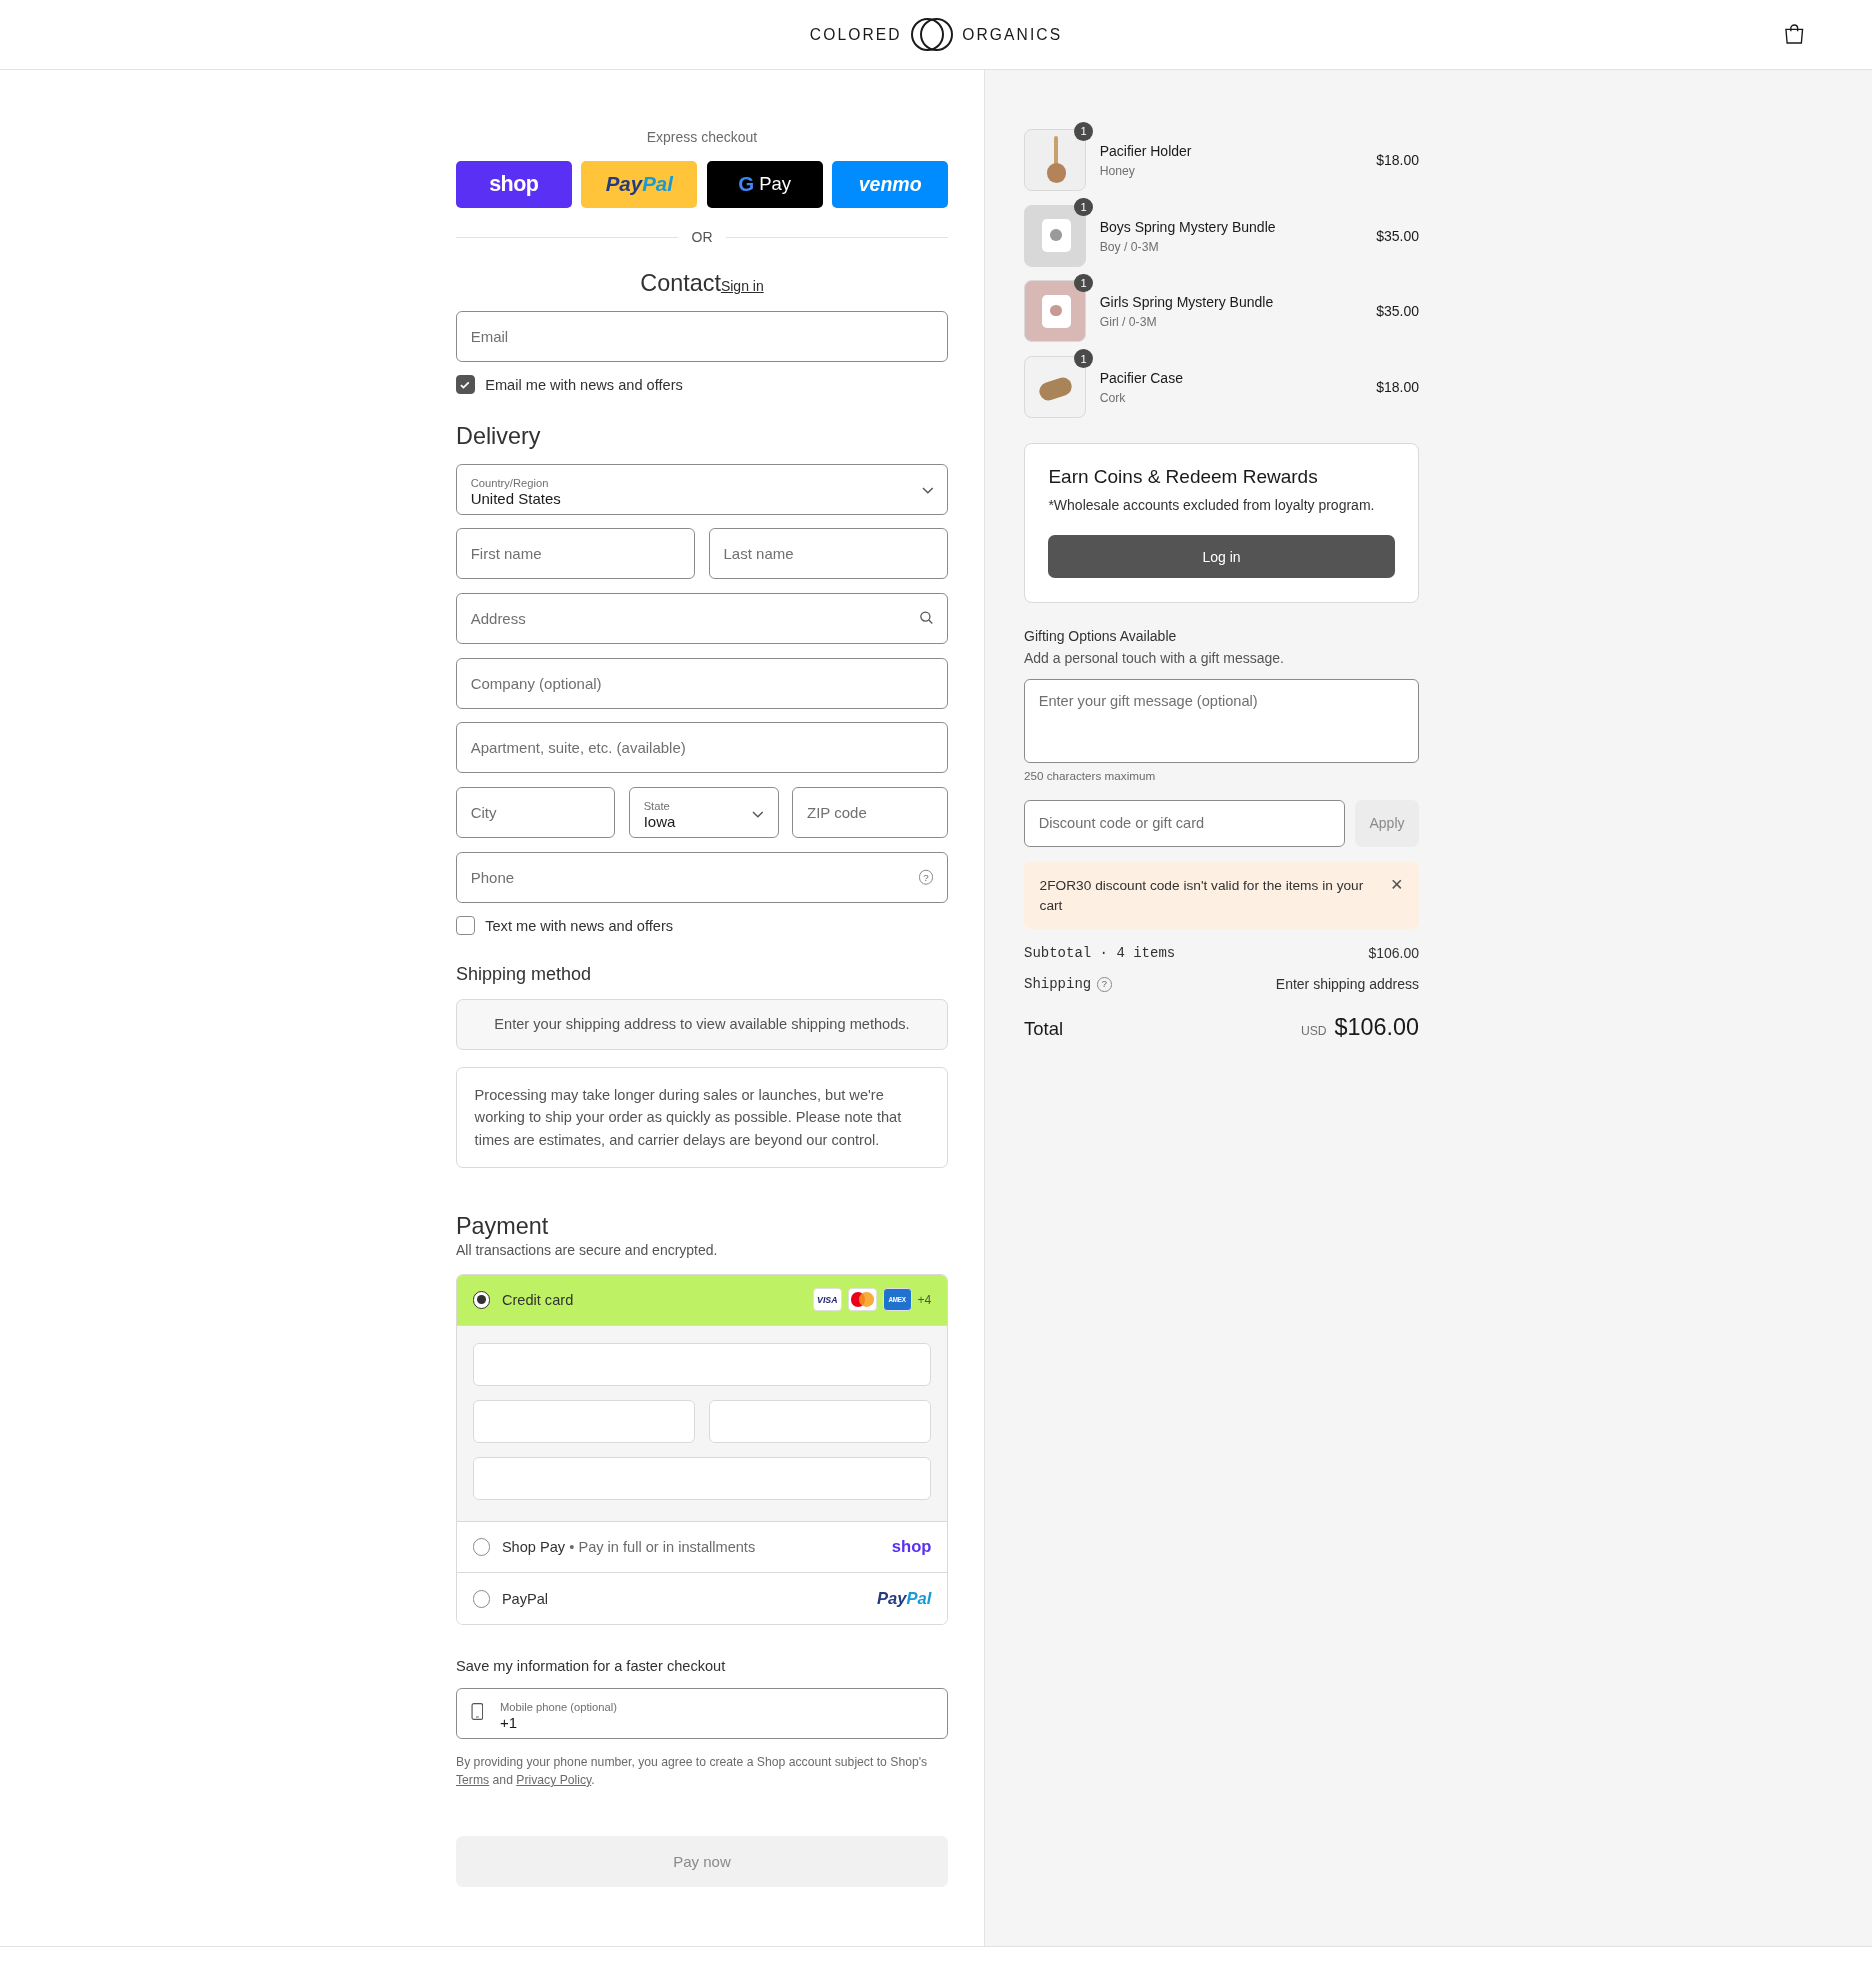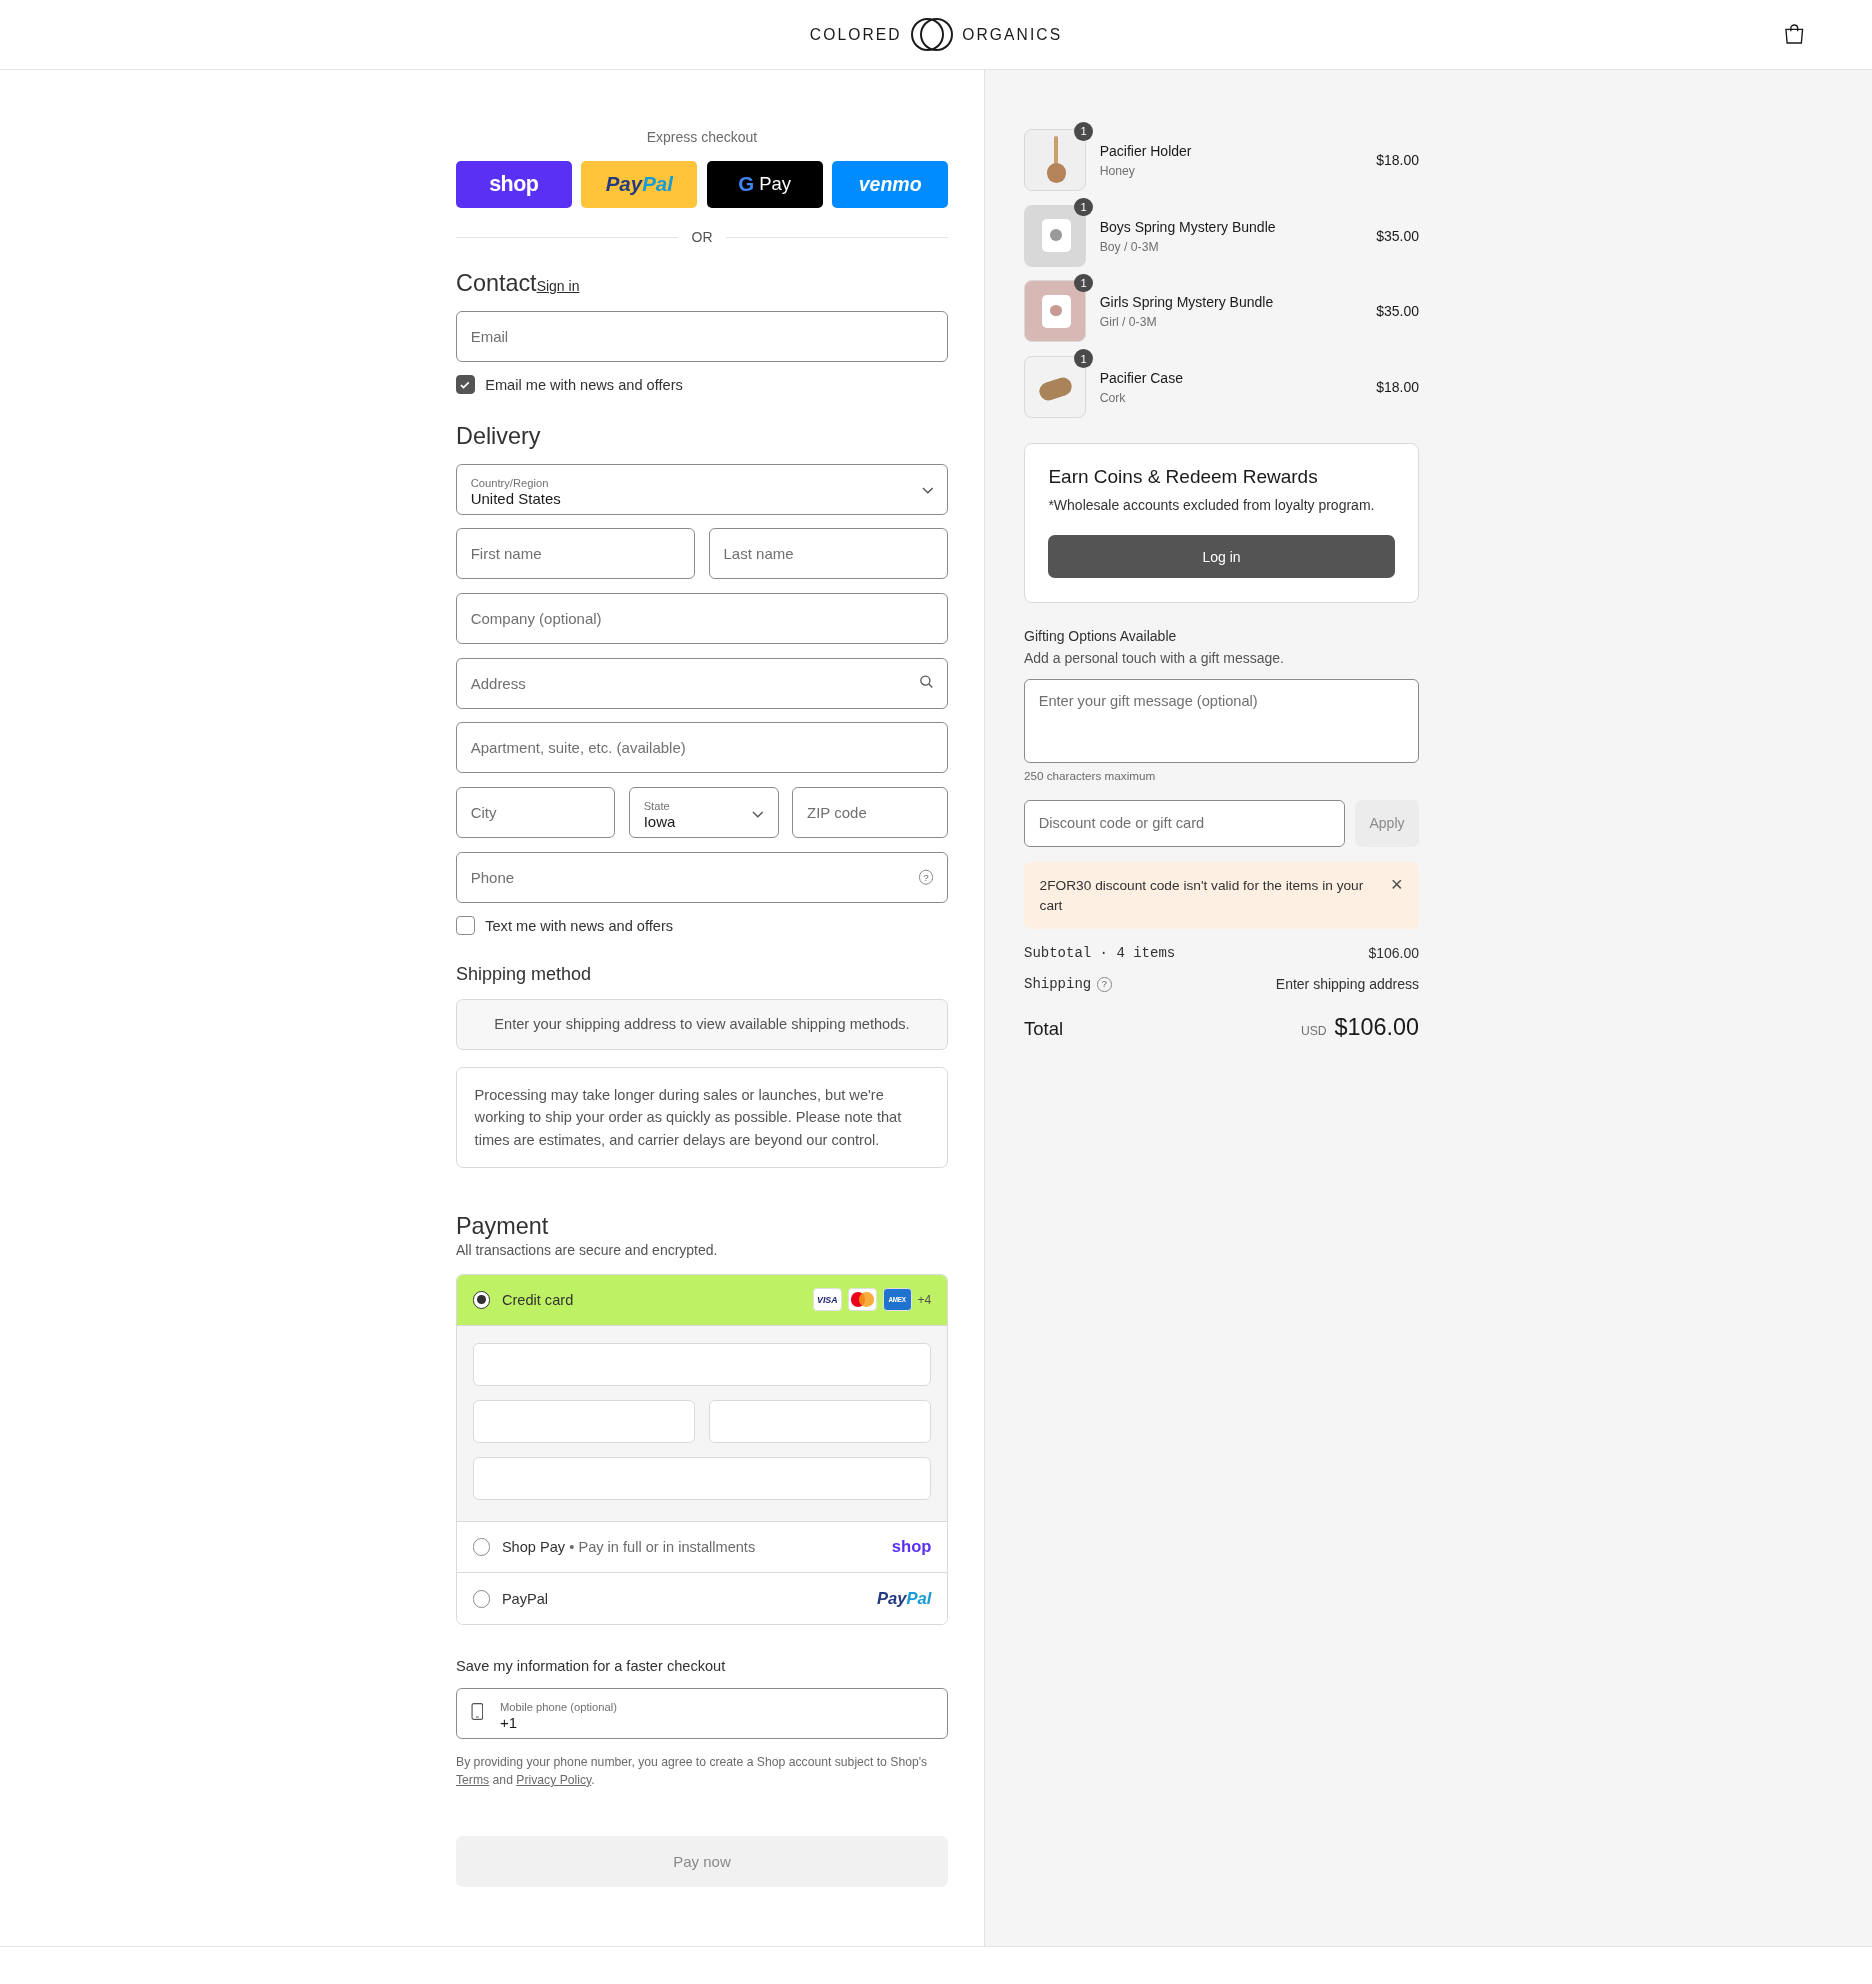--- a/index.html
+++ b/index.html
@@ -63,21 +63,21 @@
   .pay-paypal { background: #ffc439; }
   .pay-gpay { background: #000; }
   .pay-venmo { background: #008cff; }
   .pay-venmo .wordmark { color: #fff; font-size: 19.5px; font-weight: bold; font-style: italic; }
 
   .or-row { display: flex; align-items: center; gap: 13.7px; margin: 21.5px 0 25px 0; }
   .or-row .line { flex: 1; height: 1px; background: #e3e3e3; }
   .or-row .or-text { font-size: 14px; color: #545454; }
 
   
-  .sec-head { display: flex; align-items: baseline; justify-content: flex-start; margin-bottom: 13.7px; }
+  .sec-head { display: flex; align-items: baseline; justify-content: center; margin-bottom: 13.7px; }
   h2.sec-title { font-size: 23.4px; font-weight: 400; margin: 0; color: #323232; }
   .link { font-size: 14px; color: #2c2c2c; text-decoration: underline; cursor: pointer; }
 
   .field {
     height: 51px; border: 1px solid #8a8a8a; border-radius: 5.9px;
     display: flex; align-items: center; padding: 0 13.7px;
     background: #fff; font-size: 15px; color: #707070; position: relative;
     margin-bottom: 13.7px;
   }
   .field.filled { flex-direction: column; align-items: flex-start; justify-content: center; padding-top: 5.9px; }
@@ -328,31 +328,31 @@
         <div class="row2">
           <div class="field">
             <span>First name</span>
           </div>
           <div class="field">
             <span>Last name</span>
           </div>
         </div>
 
         <div class="field">
-          <span>Company (optional)</span>
-        </div>
-
-        <div class="field">
           <span>Address</span>
           <span class="ico-right">
             <svg width="14.6" height="14.6" viewBox="0 0 16 16" fill="none" stroke="#545454" stroke-width="1.4">
               <circle cx="7" cy="7" r="5"></circle>
                 <path d="M10.8 10.8L14.5 14.5"></path>
             </svg>
           </span>
+        </div>
+
+        <div class="field">
+          <span>Company (optional)</span>
         </div>
 
         <div class="field">
           <span>Apartment, suite, etc. (available)</span>
         </div>
 
         <div class="row3">
           <div class="field" style="flex:1.08">
             <span>City</span>
           </div>

